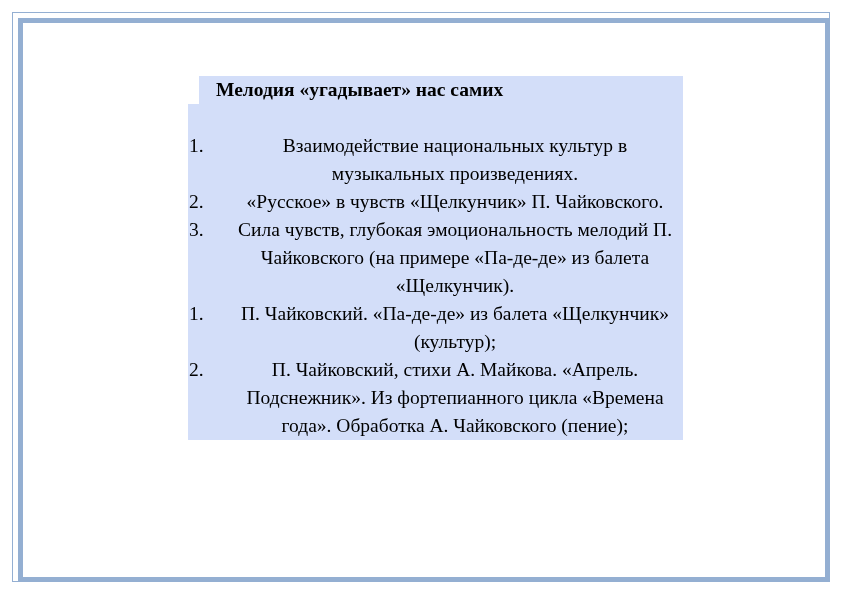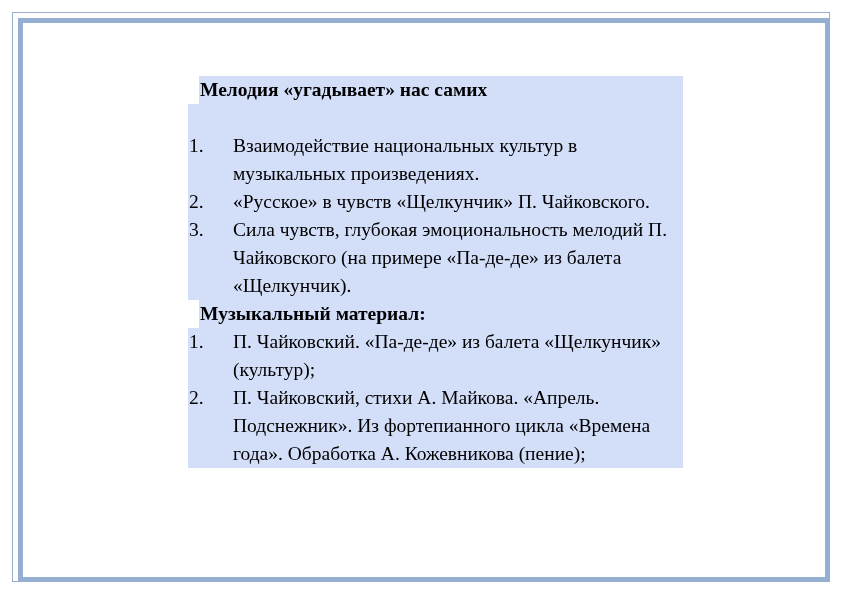--- a/index.html
+++ b/index.html
@@ -64,21 +64,21 @@
   }
   .notch {
     width: 11px;
     flex: 0 0 11px;
     background: #ffffff;
   }
   .heading-fill {
     flex: 1 1 auto;
     background: #D3DEF9;
     font-weight: bold;
-    padding-left: 1px;
+    padding-left: 17px;
   }
 
   .spacer {
     background: #D3DEF9;
     width: 100%;
     height: 28px;
   }
 
   .list {
     margin: 0;
@@ -94,20 +94,21 @@
     padding-left: 1px;
   }
   .marker {
     flex: 0 0 44px;
     width: 44px;
   }
   .item-text {
     flex: 1 1 auto;
     padding-right: 6px;
     text-indent: 0;
+    text-align: center;
   }
 </style>
 </head>
 <body>
 
 <div class="frame-outer"></div>
 <div class="frame-inner"></div>
 
 <div class="slide-body">
 
@@ -129,30 +130,26 @@
       <li class="list-item">
         <span class="marker">2.</span>
         <span class="item-text">«Русское» в чувств «Щелкунчик» П. Чайковского.</span>
       </li>
       <li class="list-item">
         <span class="marker">3.</span>
         <span class="item-text">Сила чувств, глубокая эмоциональность мелодий П. Чайковского (на примере «Па-де-де» из балета «Щелкунчик).</span>
       </li>
     </ol>
 
-    <div class="heading-row">
-      <div class="notch"></div>
-      <div class="heading-fill">Музыкальный материал:</div>
-    </div>
 
     <ol class="list">
       <li class="list-item">
         <span class="marker">1.</span>
         <span class="item-text">П. Чайковский. «Па-де-де» из балета «Щелкунчик» (культур);</span>
       </li>
       <li class="list-item">
         <span class="marker">2.</span>
-        <span class="item-text">П. Чайковский, стихи А. Майкова. «Апрель. Подснежник». Из фортепианного цикла «Времена года». Обработка А. Кожевникова (пение);</span>
+        <span class="item-text">П. Чайковский, стихи А. Майкова. «Апрель. Подснежник». Из фортепианного цикла «Времена года». Обработка А. Чайковского (пение);</span>
       </li>
     </ol>
 
   </div>
 </div>
 
 </body></html>

